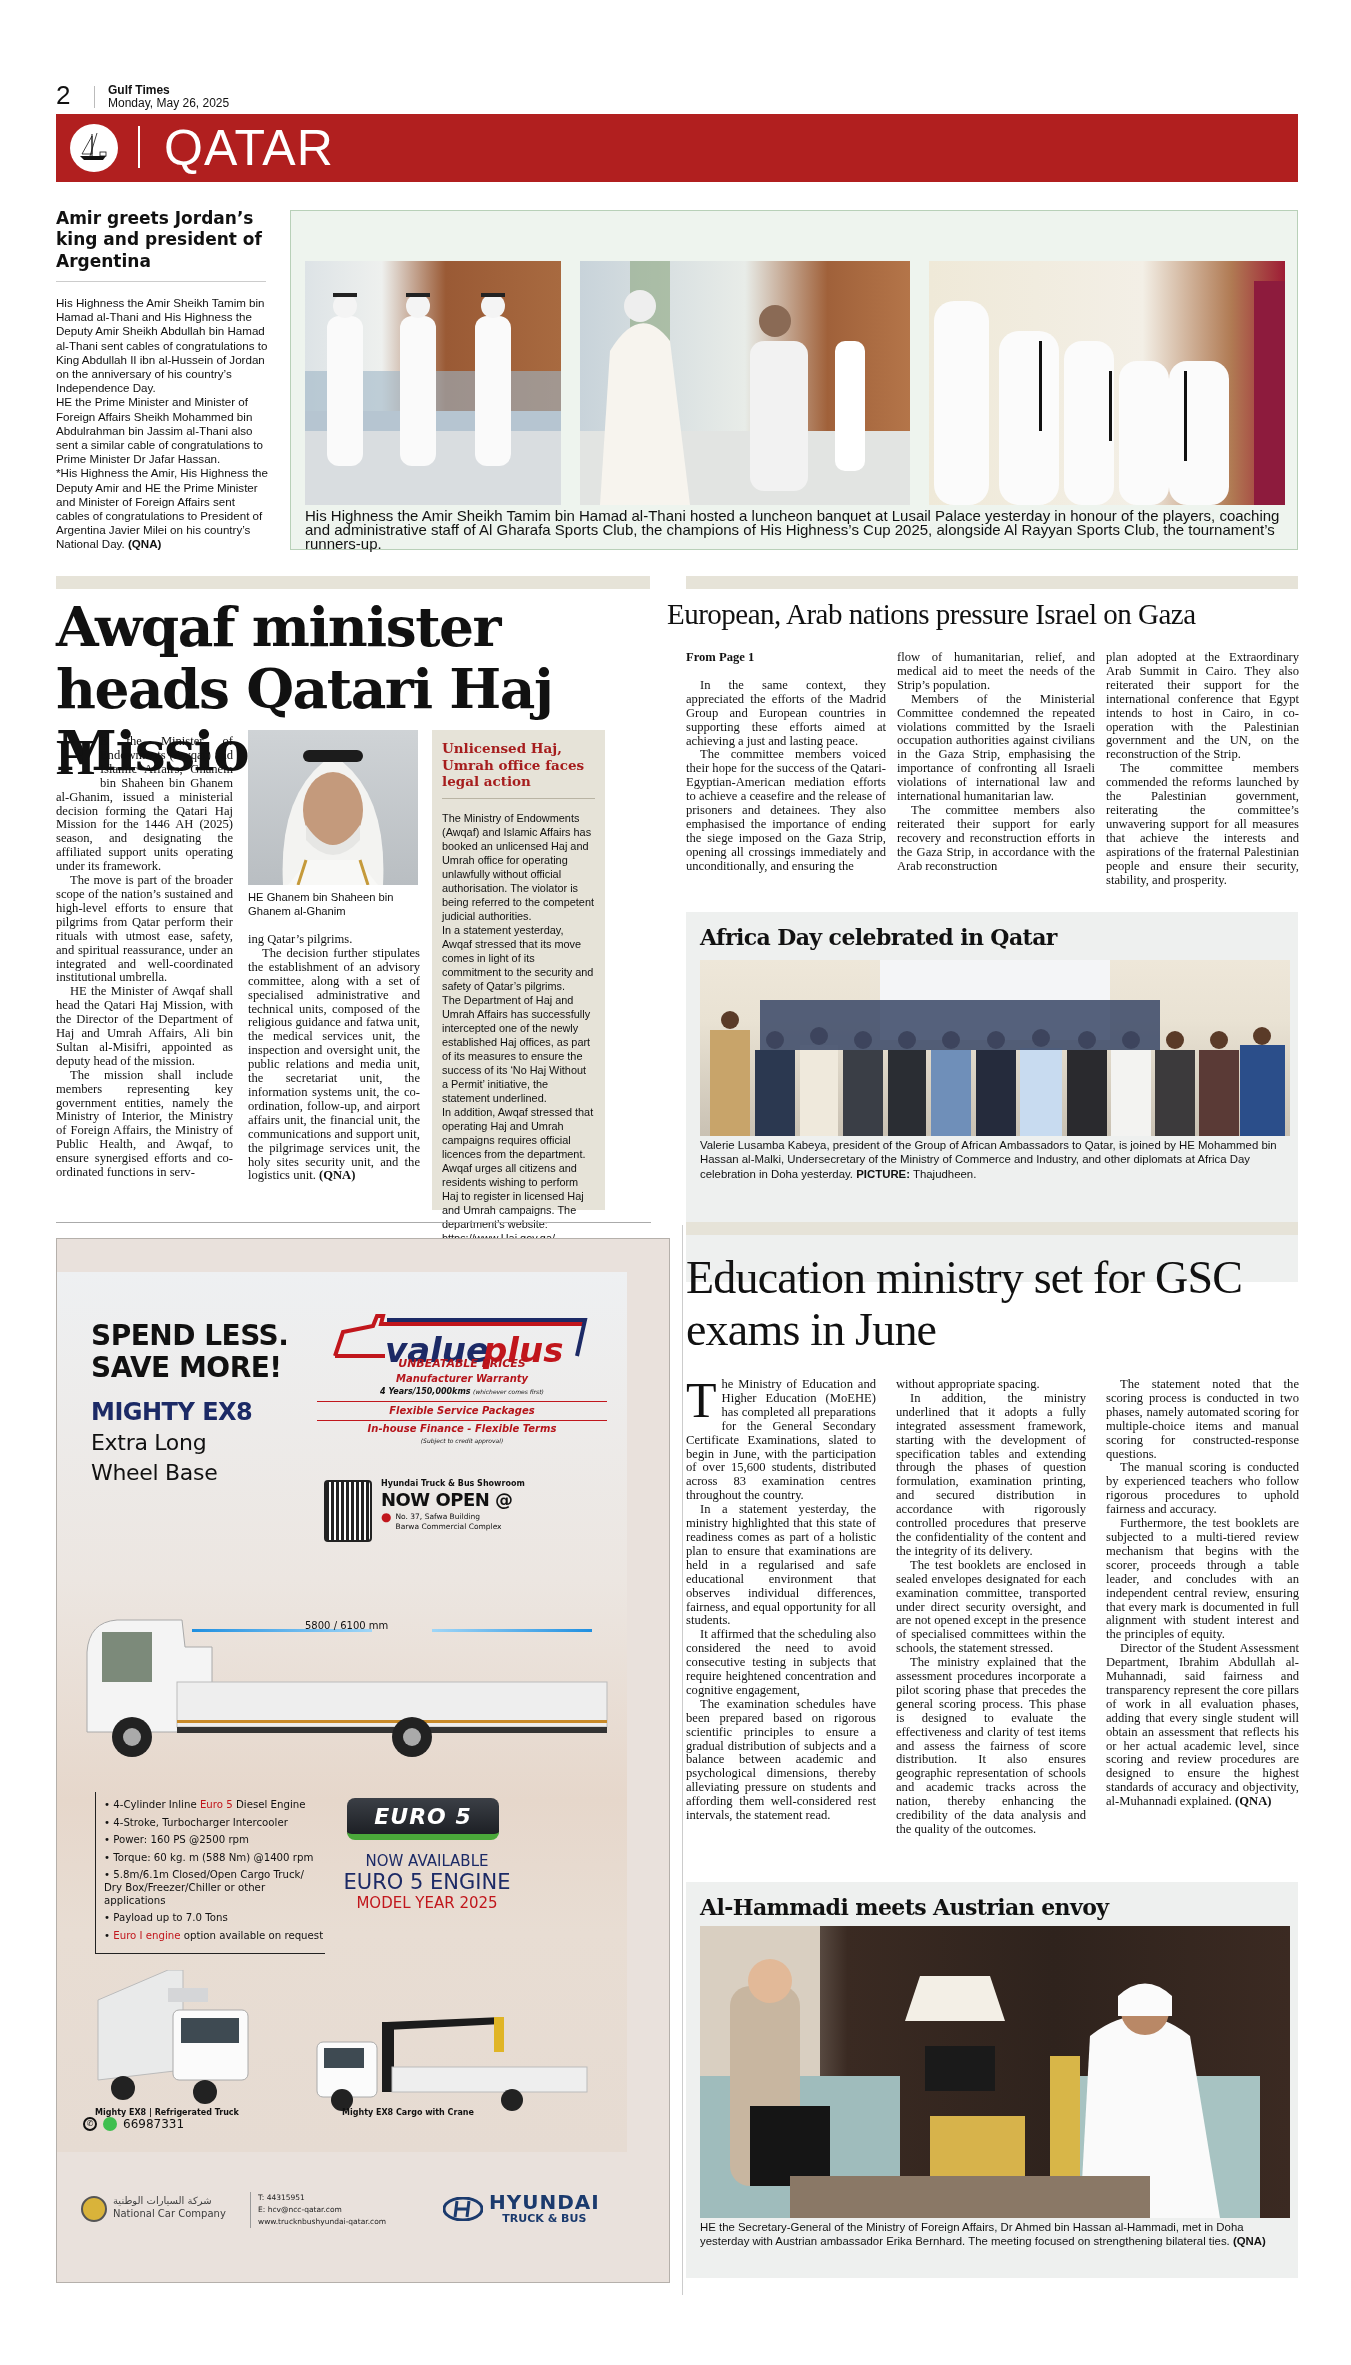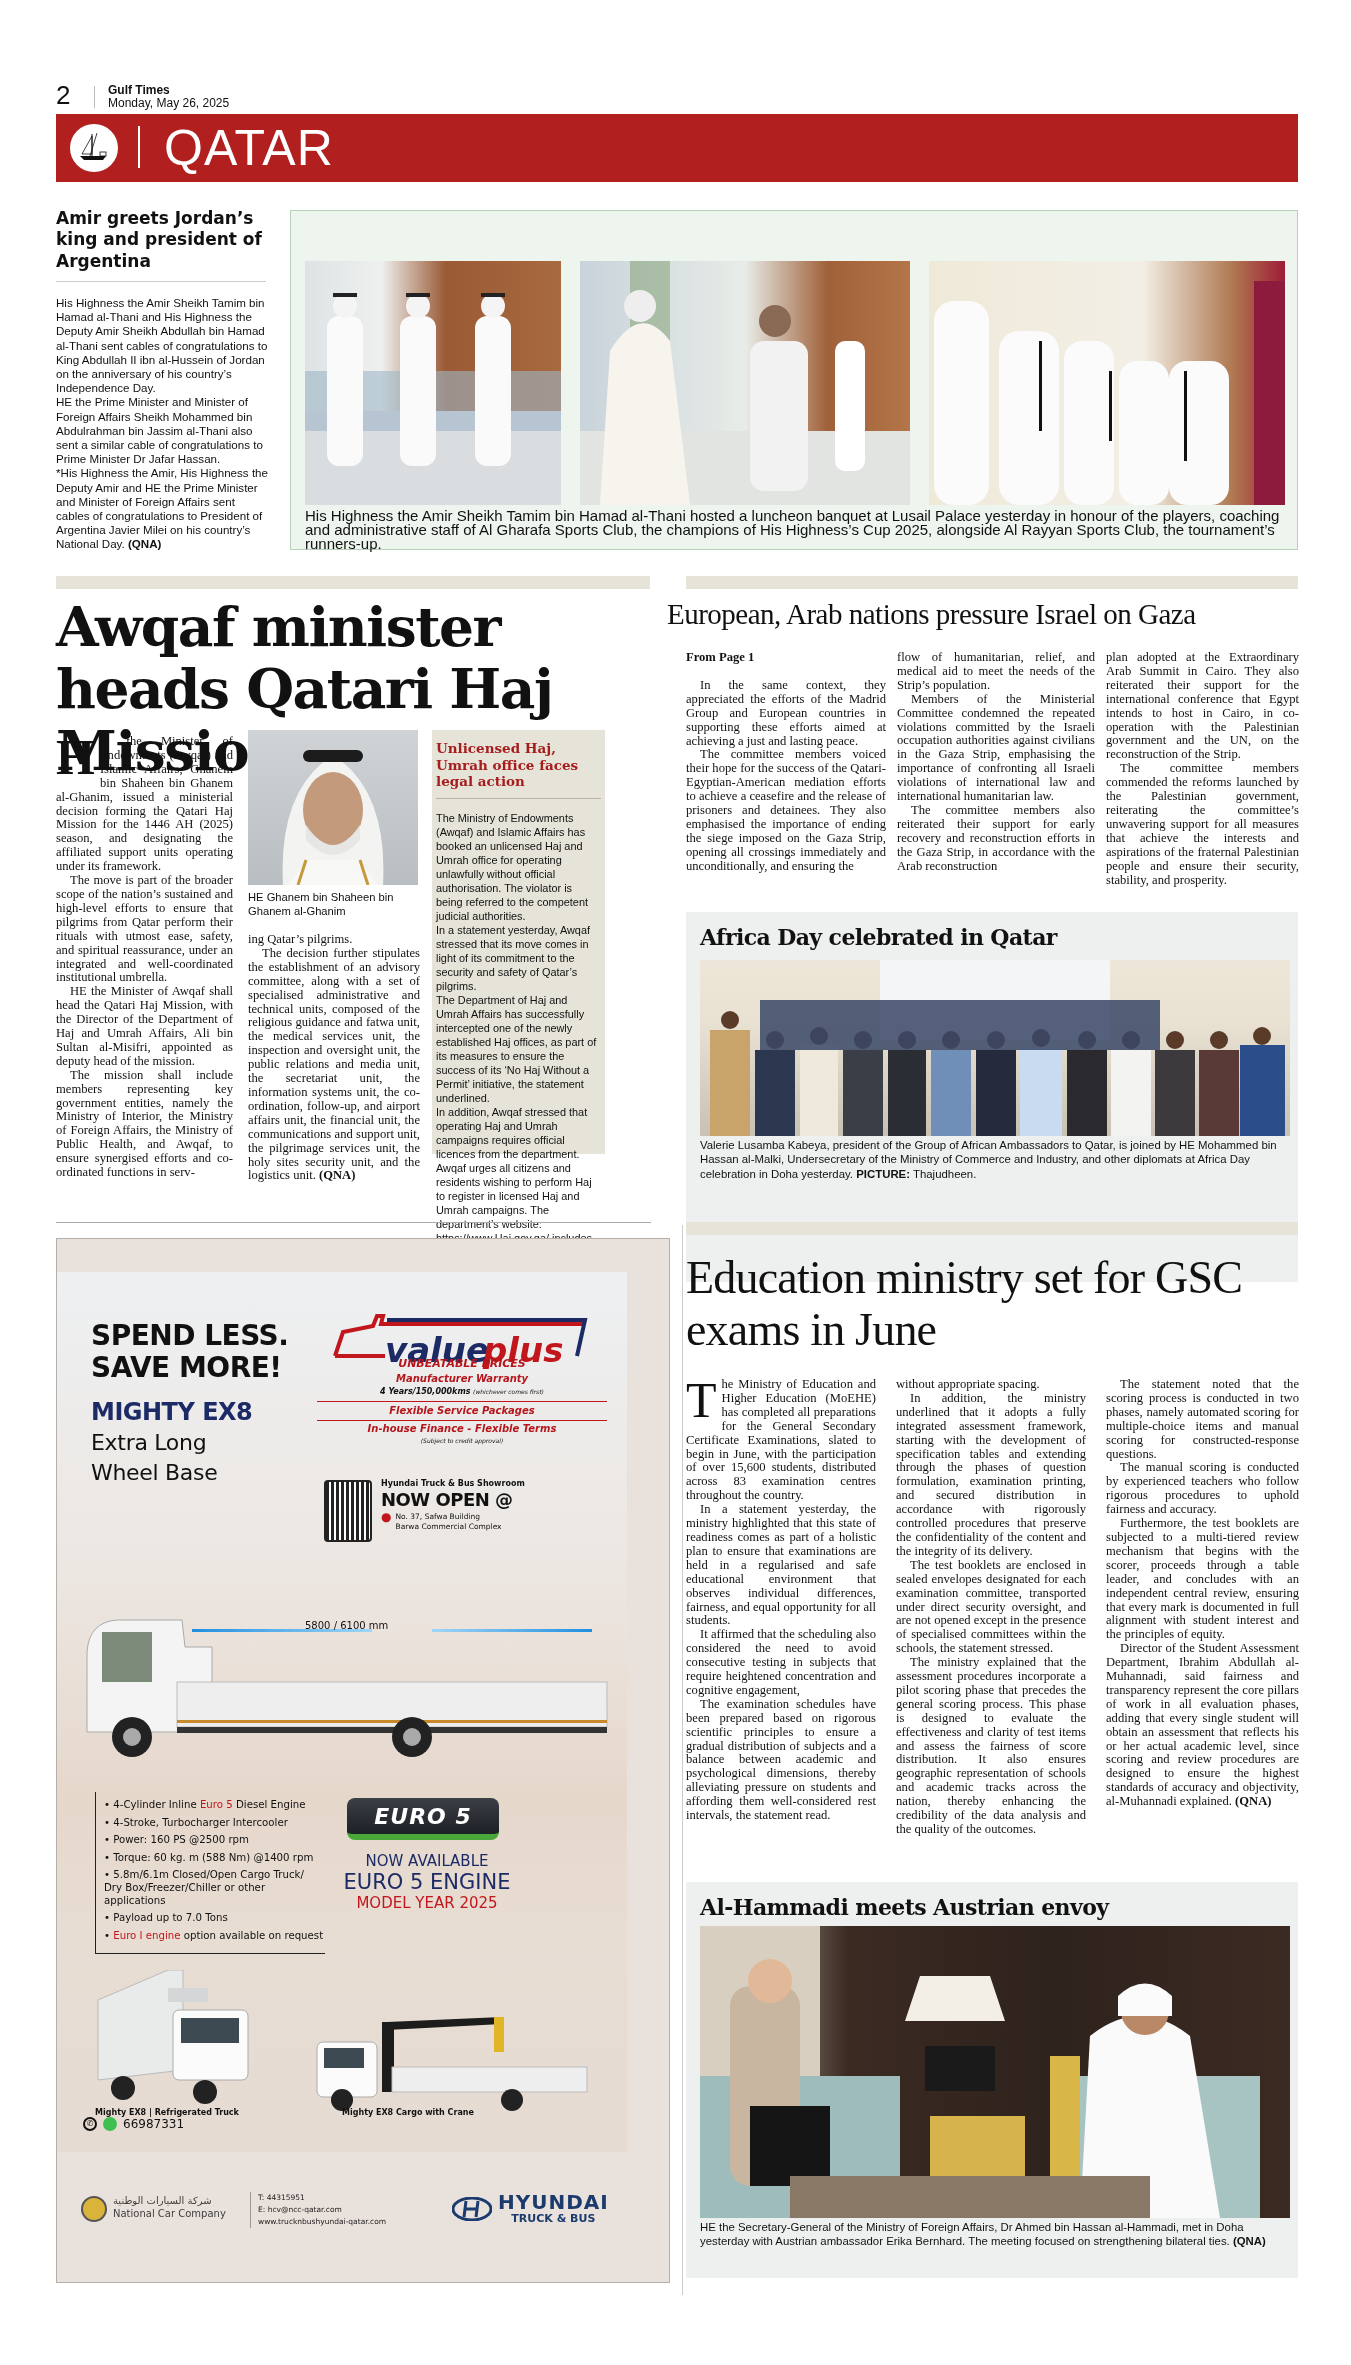--- a/index.html
+++ b/index.html
@@ -31,21 +31,21 @@
   .tan-rule { height: 13px; background: #e6e3d8; }
 
   
   .awqaf-title { left: 56px; top: 596px; width: 600px; font-family: "DejaVu Serif", serif; font-weight: bold; font-size: 55px; line-height: 62px; letter-spacing: -1.5px; }
   .col-text { font-family: "Liberation Serif", serif; font-size: 12.6px; line-height: 13.9px; text-align: justify; hyphens: auto; }
   .col-text p { text-indent: 14px; }
   .col-text p.noindent { text-indent: 0; }
   .dropcap { float: left; font-size: 50px; line-height: 40px; font-weight: bold; margin: 2px 5px 0 0; font-family: "Liberation Serif", serif; }
   .dropcap.light { font-weight: normal; }
   .mug-caption { font-family: "Liberation Sans", sans-serif; font-size: 11.2px; line-height: 14px; }
-  .sidebar-box { left: 432px; top: 730px; width: 173px; height: 424px; background: #e6e3d8; padding: 10px 4px; }
+  .sidebar-box { left: 432px; top: 730px; width: 173px; height: 480px; background: #e6e3d8; padding: 10px 10px; }
   .sidebar-title { font-family: "DejaVu Serif", serif; font-weight: bold; color: #a61d1d; font-size: 13.5px; line-height: 16.5px; }
   .sidebar-rule { height: 1px; background: #b9b4a4; margin: 8px 0 12px; }
   .sidebar-body { font-family: "Liberation Sans", sans-serif; font-size: 10.9px; line-height: 14px; }
 
   
   .gaza-title { left: 667px; top: 598px; font-family: "Liberation Serif", serif; font-size: 29px; letter-spacing: -0.5px; text-align: right; }
 
   
   .africa-box { left: 686px; top: 912px; width: 612px; height: 370px; background: #eef0ef; }
   .box-title { position: absolute; left: 14px; top: 12px; font-family: "DejaVu Serif", serif; font-weight: bold; font-size: 22px; letter-spacing: -0.6px; }
@@ -376,21 +376,21 @@
     <div style="position:absolute;left:56px;top:42px;font-family:'DejaVu Sans',sans-serif;color:#404040;">
       <div style="font-size:10px;line-height:13px;">شركة السيارات الوطنية</div>
       <div style="font-size:10px;line-height:13px;">National Car Company</div>
     </div>
     <div style="position:absolute;left:193px;top:40px;width:1px;height:36px;background:#999;"></div>
     <div style="position:absolute;left:201px;top:40px;font-family:'DejaVu Sans',sans-serif;font-size:7.5px;line-height:12px;color:#222;">
       <div>T: 44315951</div>
       <div>E: hcv@ncc-qatar.com</div>
       <div>www.trucknbushyundai-qatar.com</div>
     </div>
-    <div style="position:absolute;left:395px;top:40px;display:flex;align-items:center;gap:6px;color:#1b3a6d;font-family:'DejaVu Sans',sans-serif;">
+    <div style="position:absolute;left:386px;top:40px;display:flex;align-items:center;gap:6px;color:#1b3a6d;font-family:'DejaVu Sans',sans-serif;">
       <svg width="40" height="24" viewBox="0 0 40 24">
           <ellipse cx="20" cy="12" rx="19" ry="11" fill="none" stroke="#1b3a6d" stroke-width="3"></ellipse>
           <path d="M14 4 L12 20 M26 4 L24 20 M13 12 L25 12" stroke="#1b3a6d" stroke-width="3"></path>
         </svg>
       <div>
         <div style="font-weight:bold;font-size:20px;letter-spacing:1px;line-height:20px;">HYUNDAI</div>
         <div style="font-weight:bold;font-size:11px;text-align:center;">TRUCK &amp; BUS</div>
       </div>
     </div>
   </div>

